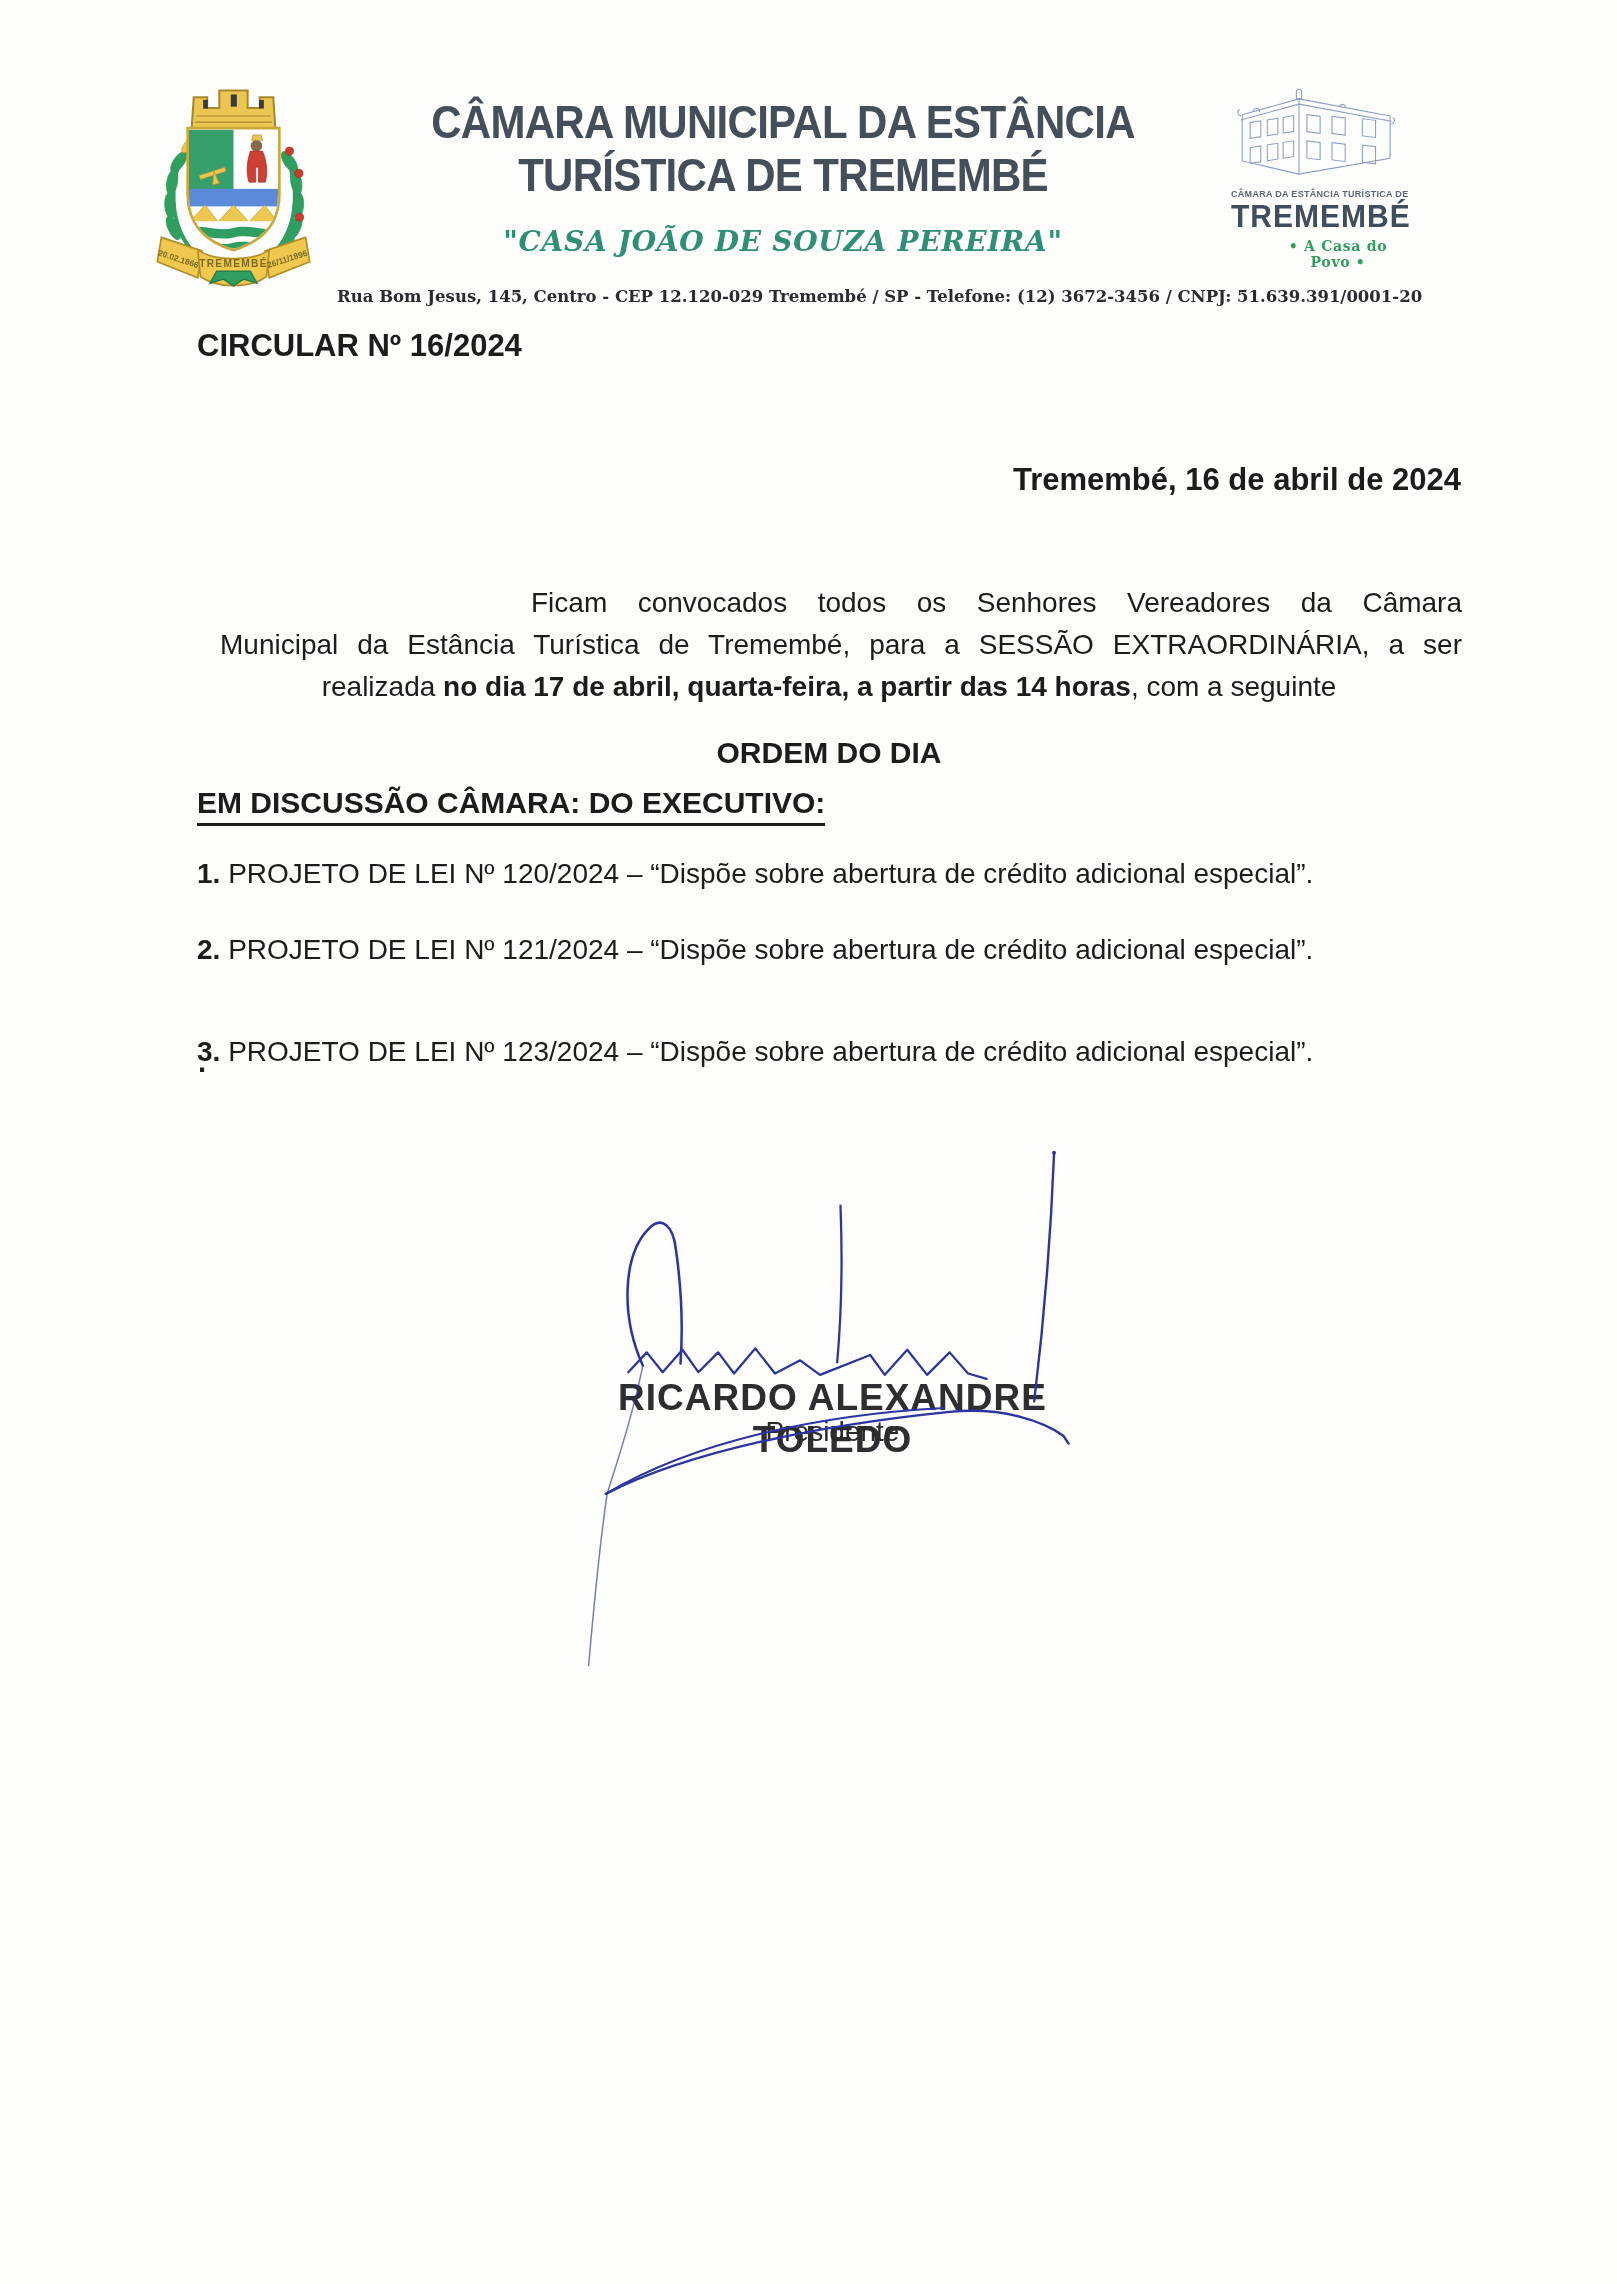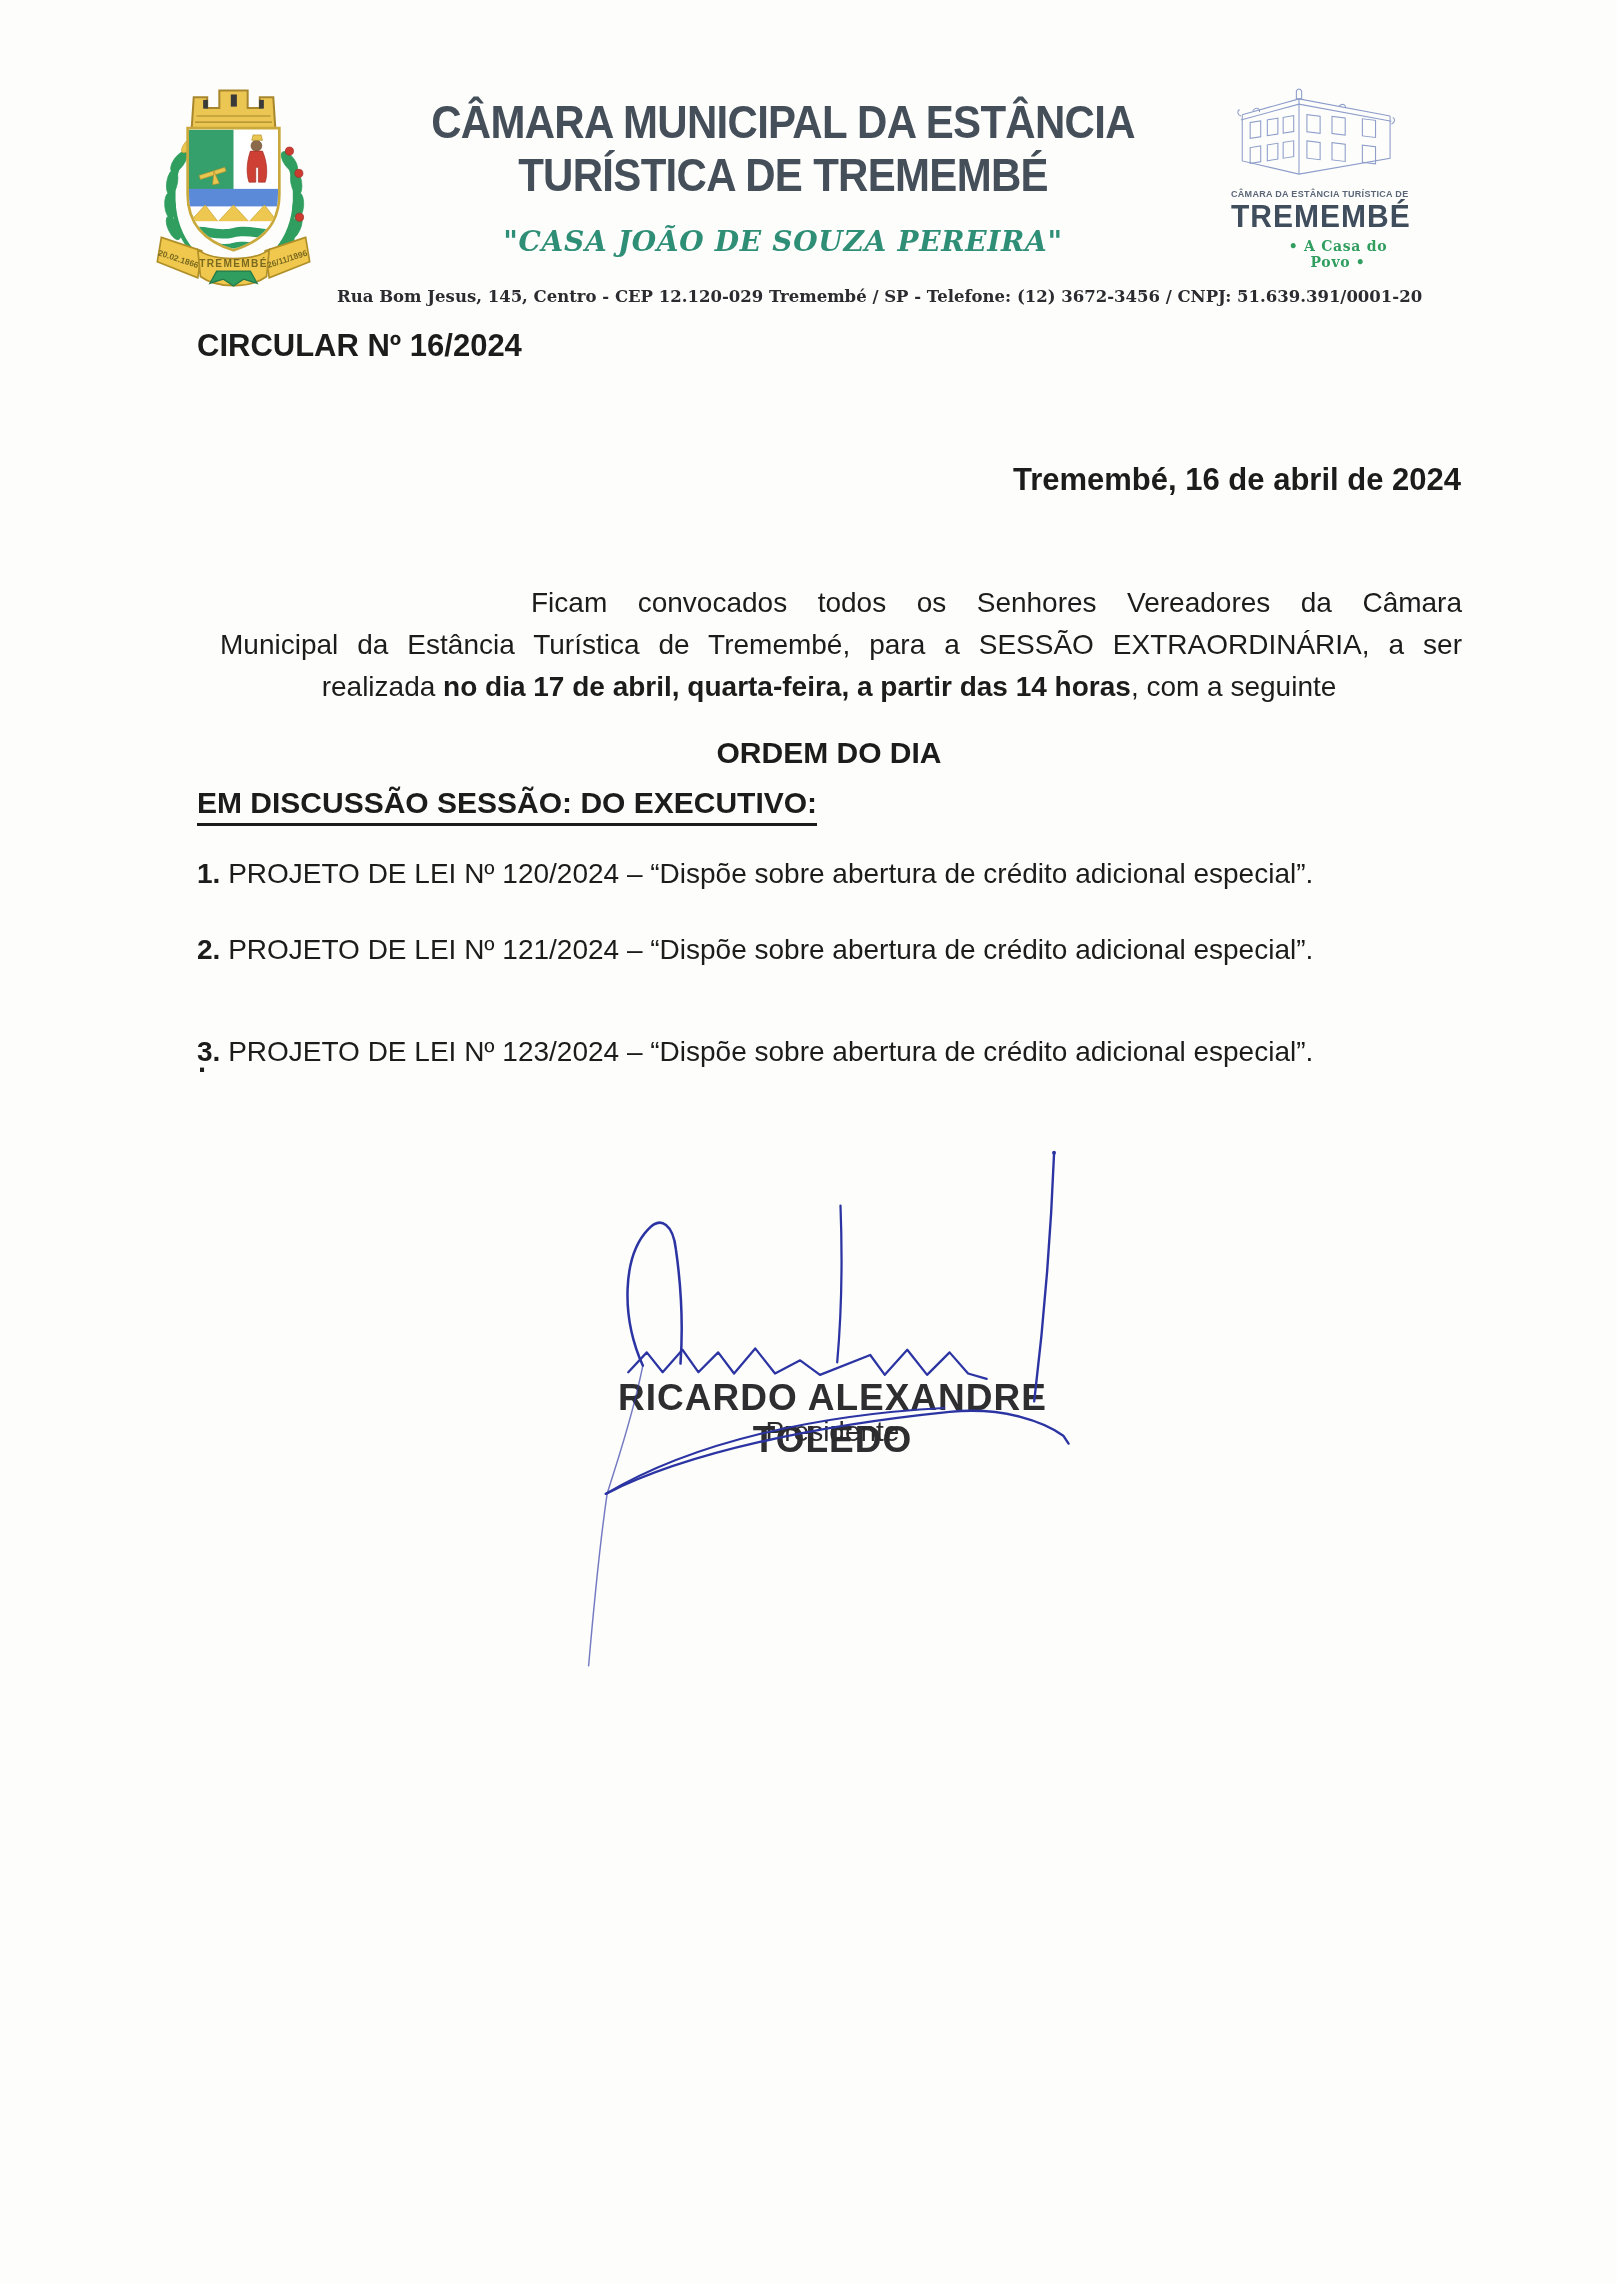--- a/index.html
+++ b/index.html
@@ -179,21 +179,21 @@
   <div class="dateline">Tremembé, 16 de abril de 2024</div>
 
   <div class="para">
     <div class="jline l1">Ficam convocados todos os Senhores Vereadores da Câmara</div>
     <div class="jline">Municipal da Estância Turística de Tremembé, para a SESSÃO EXTRAORDINÁRIA, a ser</div>
     <div class="l3"><span>realizada </span><b>no dia 17 de abril, quarta-feira, a partir das 14 horas</b><span>, com a seguinte</span></div>
   </div>
 
   <div class="order-heading">ORDEM DO DIA</div>
 
-  <div class="section-heading">EM DISCUSSÃO SESSÃO: DO EXECUTIVO:</div>
+  <div class="section-heading">EM DISCUSSÃO CÂMARA: DO EXECUTIVO:</div>
 
   <div class="item item-1"><span class="num">1.</span><span> PROJETO DE LEI Nº 120/2024 – “Dispõe sobre abertura de crédito adicional especial”.</span></div>
   <div class="item item-2"><span class="num">2.</span><span> PROJETO DE LEI Nº 121/2024 – “Dispõe sobre abertura de crédito adicional especial”.</span></div>
   <div class="item item-3"><span class="num">3.</span><span> PROJETO DE LEI Nº 123/2024 – “Dispõe sobre abertura de crédito adicional especial”.</span></div>
 
   <div class="stray">.</div>
 
   <div class="signer-name">RICARDO ALEXANDRE TOLEDO</div>
   <div class="signer-title">Presidente</div>
 

